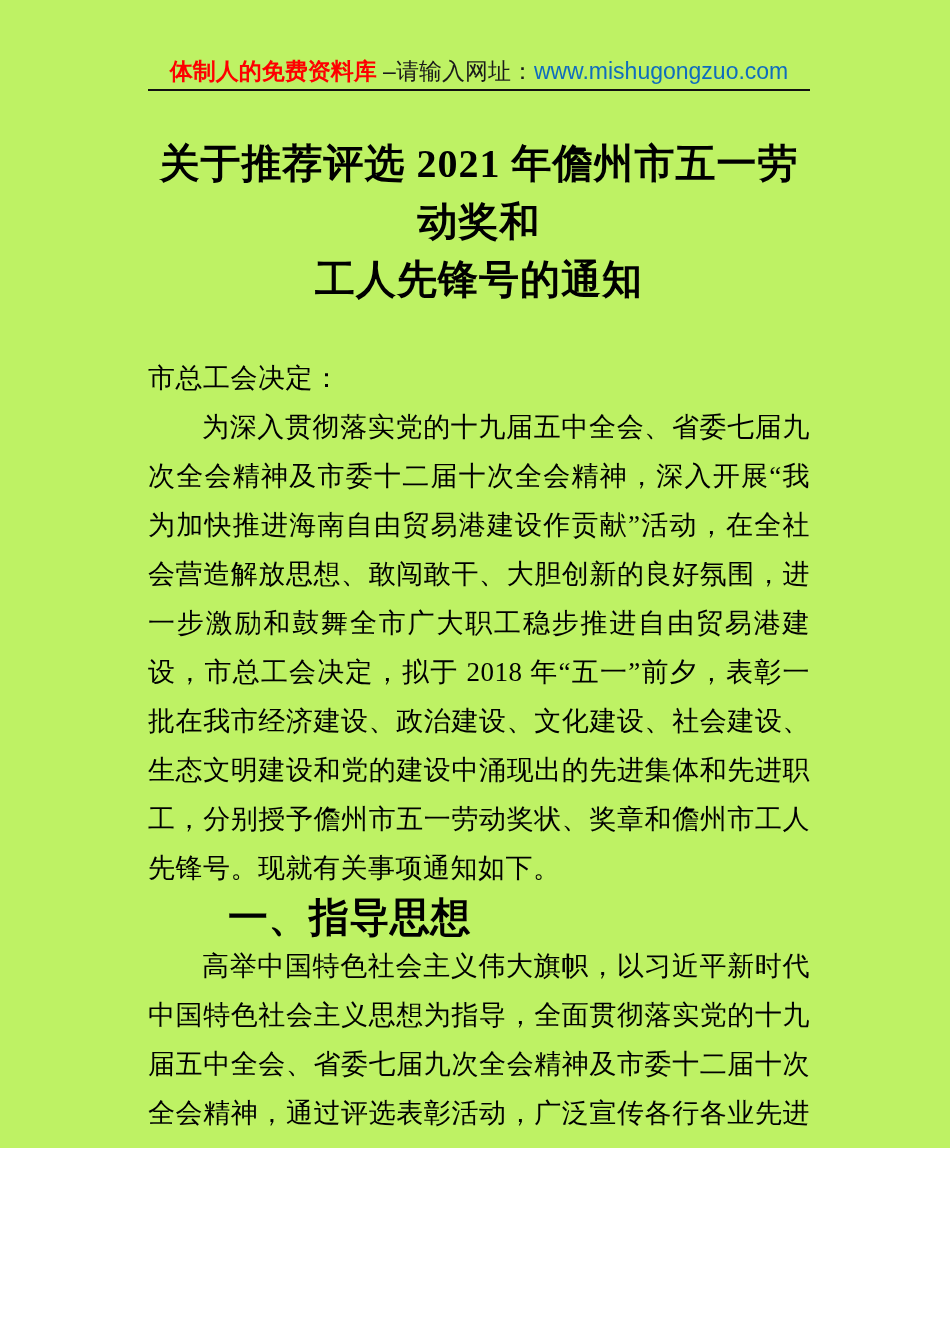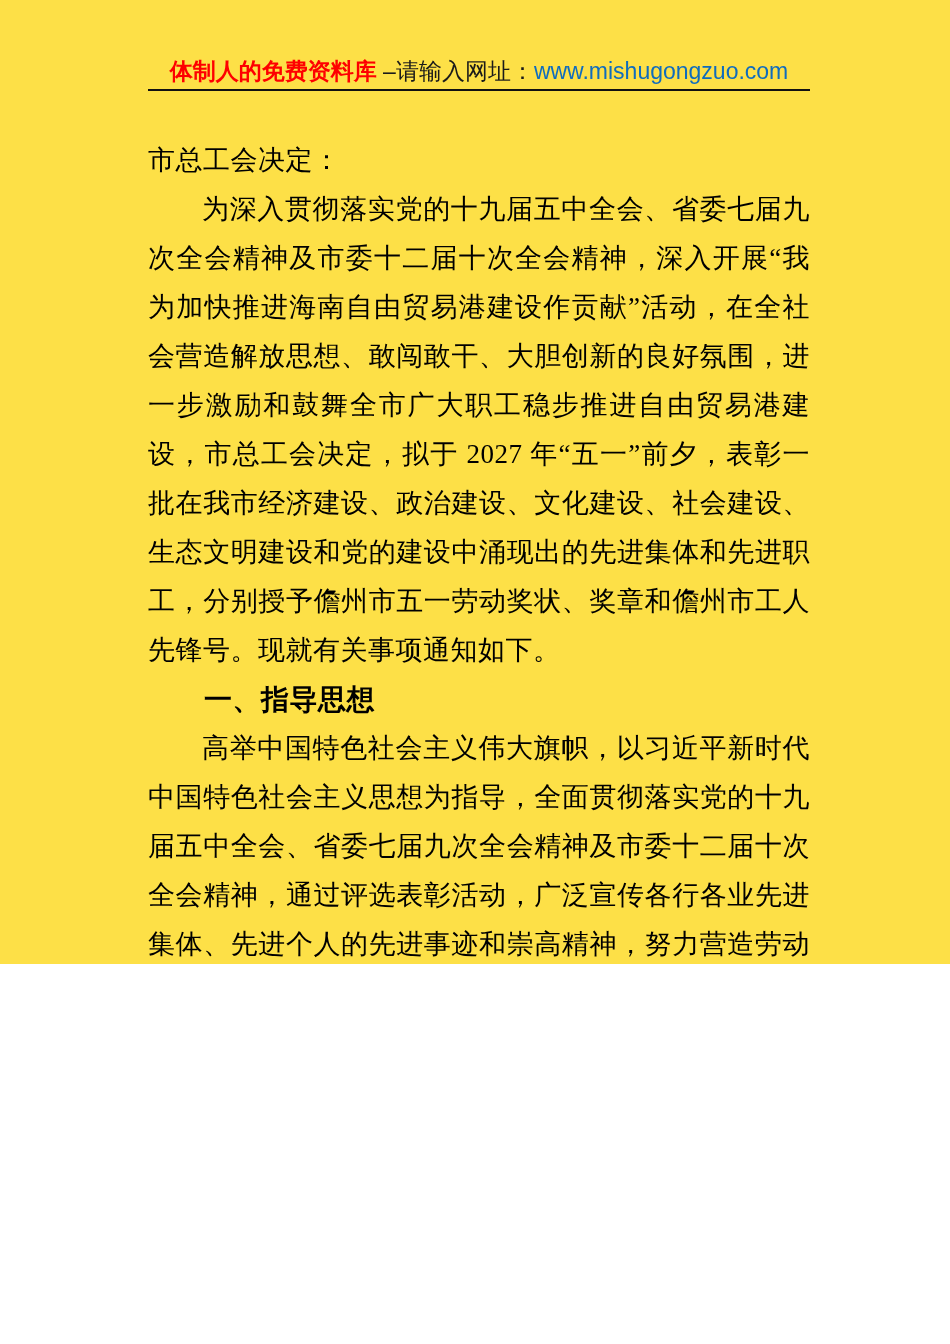--- a/index.html
+++ b/index.html
@@ -1,21 +1,21 @@
 <!DOCTYPE html>
 <html lang="zh"><head>
 <meta charset="utf-8">
 <style>
   * { margin: 0; padding: 0; box-sizing: border-box; }
   html, body { background: #ffffff; }
   .page {
     position: relative;
     width: 950px;
-    height: 964px;
-    background: #fde047;
+    height: 1148px;
+    background: #bef264;
     overflow: hidden;
     font-family: "Liberation Serif", "DejaVu Serif", serif;
     color: #000000;
   }
   .column {
     margin-left: 148px;
     width: 662px;
   }
   
   .promo-header {
@@ -57,37 +57,41 @@
     line-height: 49px;
     text-align: justify;
     letter-spacing: 0.5px;
   }
   .doc-body p { margin: 0; }
   .salutation { text-indent: 0; }
   .para { text-indent: 2em; }
   .section-heading {
     font-family: "Liberation Sans", "DejaVu Sans", sans-serif;
     font-weight: bold;
-    font-size: 28px;
+    font-size: 40px;
     line-height: 49px;
     text-indent: 2em;
   }
 </style>
 </head>
 <body>
 
 <div class="page">
 
   <header class="promo-header column" style="border-bottom-color: rgb(17, 17, 17);">
     <div class="promo-line1">
       <span class="promo-brand" style="color: rgb(254, 0, 0);">体制人的免费资料库</span><span class="promo-prompt"> –请输入网址：</span><span class="promo-url" style="color: rgb(15, 108, 190);">www.mishugongzuo.com</span>
     </div>
   </header>
 
+  <h1 class="doc-title column">
+    <span>关于推荐评选 2021 年儋州市五一劳动奖和</span><br>
+    <span>工人先锋号的通知</span>
+  </h1>
 
   <main class="doc-body column">
     <p class="salutation">市总工会决定：</p>
-    <p class="para">为深入贯彻落实党的十九届五中全会、省委七届九次全会精神及市委十二届十次全会精神，深入开展“我为加快推进海南自由贸易港建设作贡献”活动，在全社会营造解放思想、敢闯敢干、大胆创新的良好氛围，进一步激励和鼓舞全市广大职工稳步推进自由贸易港建设，市总工会决定，拟于 2027 年“五一”前夕，表彰一批在我市经济建设、政治建设、文化建设、社会建设、生态文明建设和党的建设中涌现出的先进集体和先进职工，分别授予儋州市五一劳动奖状、奖章和儋州市工人先锋号。现就有关事项通知如下。</p>
+    <p class="para">为深入贯彻落实党的十九届五中全会、省委七届九次全会精神及市委十二届十次全会精神，深入开展“我为加快推进海南自由贸易港建设作贡献”活动，在全社会营造解放思想、敢闯敢干、大胆创新的良好氛围，进一步激励和鼓舞全市广大职工稳步推进自由贸易港建设，市总工会决定，拟于 2018 年“五一”前夕，表彰一批在我市经济建设、政治建设、文化建设、社会建设、生态文明建设和党的建设中涌现出的先进集体和先进职工，分别授予儋州市五一劳动奖状、奖章和儋州市工人先锋号。现就有关事项通知如下。</p>
     <h2 class="section-heading">一、指导思想</h2>
     <p class="para">高举中国特色社会主义伟大旗帜，以习近平新时代中国特色社会主义思想为指导，全面贯彻落实党的十九届五中全会、省委七届九次全会精神及市委十二届十次全会精神，通过评选表彰活动，广泛宣传各行各业先进集体、先进个人的先进事迹和崇高精神，努力营造劳动光荣、知识崇高、人才宝贵、创造伟大的社会氛围，大力弘扬劳模精</p>
   </main>
 
 </div>
 
 </body></html>

